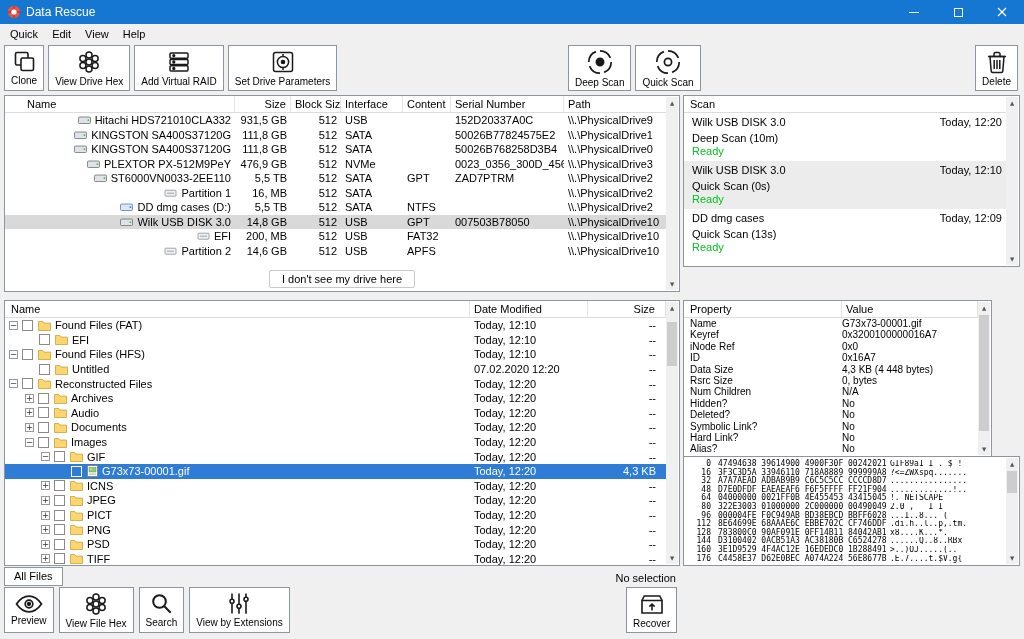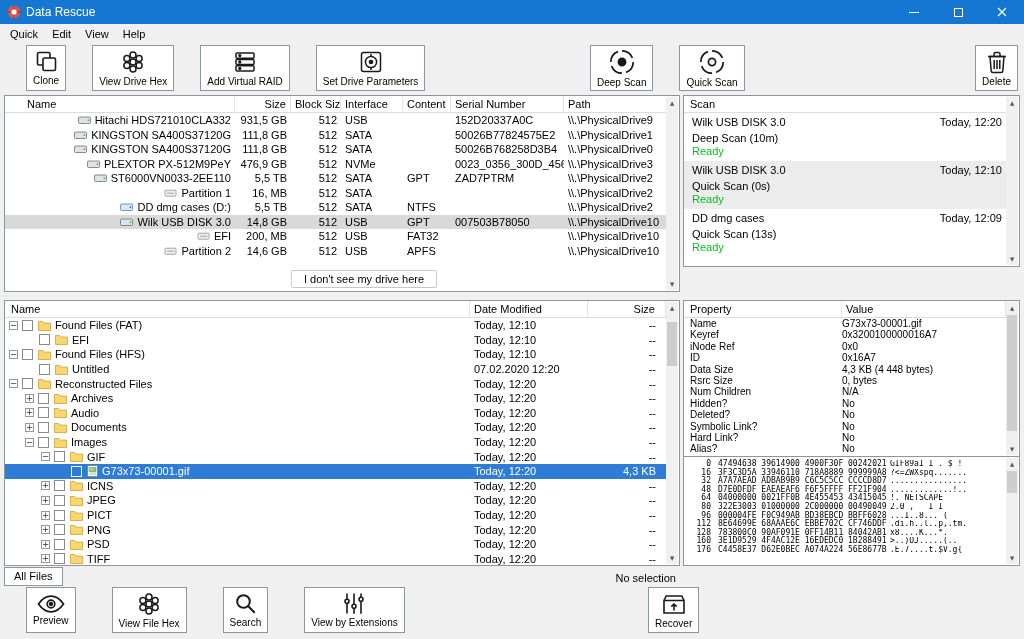--- a/index.html
+++ b/index.html
@@ -1,39 +1,39 @@
 <!DOCTYPE html>
 <html><head>
 <meta charset="utf-8">
 <style>
 *{margin:0;padding:0;box-sizing:border-box;}
 html,body{width:1024px;height:639px;}
 body{position:relative;overflow:hidden;background:#f0f0f0;font-family:"Liberation Sans","DejaVu Sans",sans-serif;font-size:11px;color:#000;}
 svg{display:block;}
-button{font-family:inherit;cursor:default;margin-left:22px;}
+button{font-family:inherit;cursor:default;}
 .titlebar{position:absolute;left:0;top:0;width:100%;height:24px;background:#1677d2;display:flex;align-items:center;color:#fff;}
 .title-icon{margin:0 5px 0 7px;}
 .title-text{font-size:12px;}
 .tspace{flex:1;}
 .win-btn{width:44px;height:24px;display:flex;align-items:center;justify-content:center;}
 .glyph-min{display:block;width:10px;height:1px;background:#fff;}
 .glyph-max{display:block;width:9px;height:9px;border:1px solid #fff;}
 .menubar{position:absolute;left:0;top:24px;width:100%;height:19px;display:flex;align-items:center;padding-left:3px;background:#f0f0f0;}
 .menu-item{padding:1px 7px;}
 .toolbar{position:absolute;left:0;top:43px;width:100%;height:51px;}
 #toolbar-left{position:absolute;left:4px;top:2px;display:flex;gap:4px;}
 #toolbar-scan{position:absolute;left:568px;top:2px;display:flex;gap:4px;}
 #toolbar-right{position:absolute;right:6px;top:2px;display:flex;}
 .tbtn{height:46px;background:#fff;border:1px solid #8d959e;display:flex;flex-direction:column;align-items:center;justify-content:center;gap:2px;padding:2px 6px;font-size:10px;white-space:nowrap;color:#000;}
 .tlabel{font-size:10px;}
 .panel{position:absolute;background:#fff;border:1px solid #8d959e;}
 #drives-panel{left:4px;top:95px;width:676px;height:197px;}
 #scan-panel{left:683px;top:95px;width:337px;height:172px;}
 #tree-panel{left:4px;top:300px;width:676px;height:266px;}
-#props-panel{left:683px;top:300px;width:337px;height:157px;}
+#props-panel{left:683px;top:300px;width:309px;height:157px;}
 #hex-panel{left:683px;top:456px;width:337px;height:110px;}
 .thead{display:flex;height:17px;line-height:16px;border-bottom:1px solid #dcdcdc;margin-right:13px;}
 .th{padding:0 4px;border-right:1px solid #e4e4e4;white-space:nowrap;overflow:hidden;}
 .dc-name{width:230px;flex:none;}
 .dc-size{width:56px;flex:none;text-align:right;}
 .dc-block{width:50px;flex:none;text-align:right;}
 .dc-iface{width:62px;flex:none;}
 .dc-content{width:48px;flex:none;}
 .dc-serial{width:113px;flex:none;}
 .dc-path{flex:1;}
@@ -74,21 +74,21 @@
 .h-hex{width:172px;flex:none;}
 .h-ascii{flex:1;overflow:hidden;}
 .vscroll{position:absolute;top:1px;right:1px;bottom:1px;width:12px;background:#f0f0f0;}
 .sb-btn{position:absolute;left:0;width:12px;height:12px;display:flex;align-items:center;justify-content:center;font-size:5.5px;color:#555;font-family:"DejaVu Sans",sans-serif;}
 .sb-up{top:0;}
 .sb-down{bottom:0;}
 .sb-thumb{position:absolute;left:1px;width:10px;background:#cdcdcd;}
 .alltab{position:absolute;left:4px;top:567px;height:19px;padding:2px 9px;background:#fff;border:1px solid #8d959e;font-size:11px;}
 .nosel{position:absolute;top:572px;right:348px;font-size:11px;}
 .bottombar{position:absolute;left:0;top:587px;width:100%;height:48px;}
-#bottom-left{position:absolute;left:4px;top:0;display:flex;gap:14px;}
+#bottom-left{position:absolute;left:4px;top:0;display:flex;gap:5px;}
 #recover-holder{position:absolute;left:626px;top:0;}
 </style>
 </head>
 <body>
 
 <div class="titlebar" style="background: rgb(22, 119, 210);">
   <span class="title-icon">
     <svg width="14" height="14" viewBox="0 0 14 14">
         <circle cx="7" cy="7" r="6.2" fill="#e2574c"></circle>
         <path d="M7 .8V4M7 10v3.2M.8 7H4M10 7h13.2" stroke="#b03a31" stroke-width="1.3"></path>
@@ -753,20 +753,21 @@
   <div id="hex-rows">
       <div class="hexrow"><span class="h-off">0</span><span class="h-hex">47494638 39614900 4900F30F 00242021</span><span class="h-ascii">GIF89aI I . $ !</span></div>
       <div class="hexrow"><span class="h-off">16</span><span class="h-hex">3F3C3D5A 33946110 718A8889 999999A8</span><span class="h-ascii">?&lt;=ZWXspq.......</span></div>
       <div class="hexrow"><span class="h-off">32</span><span class="h-hex">A7A7AEAD ADBAB9B9 C6C5C5CC CCCCD8D7</span><span class="h-ascii">................</span></div>
       <div class="hexrow"><span class="h-off">48</span><span class="h-hex">D7E0DFDF EAEAEAF6 F6F5FFFF FF21F904</span><span class="h-ascii">.............!..</span></div>
       <div class="hexrow"><span class="h-off">64</span><span class="h-hex">04000000 0021FF0B 4E455453 43415045</span><span class="h-ascii">!. NETSCAPE</span></div>
       <div class="hexrow"><span class="h-off">80</span><span class="h-hex">322E3003 01000000 2C000000 00490049</span><span class="h-ascii">2.0 ,   I I</span></div>
       <div class="hexrow"><span class="h-off">96</span><span class="h-hex">000004FE F0C949AB BD38EBCD BBFF6028</span><span class="h-ascii">...I..8...`(</span></div>
       <div class="hexrow"><span class="h-off">112</span><span class="h-hex">8E64699E 68AAAE6C EBBE702C CF746DDF</span><span class="h-ascii">.di.h..l..p,.tm.</span></div>
       <div class="hexrow"><span class="h-off">128</span><span class="h-hex">783800C0 90AF091E 0FF14B11 84042AB1</span><span class="h-ascii">x8....K...*.</span></div>
+      <div class="hexrow"><span class="h-off">144</span><span class="h-hex">D3100402 0ACB51A3 AC38180B C6524278</span><span class="h-ascii">......Q..8..RBx</span></div>
       <div class="hexrow"><span class="h-off">160</span><span class="h-hex">3E1D9529 4F4AC12E 16EDEDC0 1B288491</span><span class="h-ascii">&gt;..)OJ.....(..</span></div>
       <div class="hexrow"><span class="h-off">176</span><span class="h-hex">C4458E37 D62E0BEC A074A224 56E8677B</span><span class="h-ascii">.E.7....t.$V.g{</span></div>
     </div>
 <div class="vscroll">
       <div class="sb-btn sb-up">▲</div>
       <div class="sb-thumb" style="top: 13px; height: 22px;"></div>
       <div class="sb-btn sb-down">▼</div>
     </div>
   </div>
 

